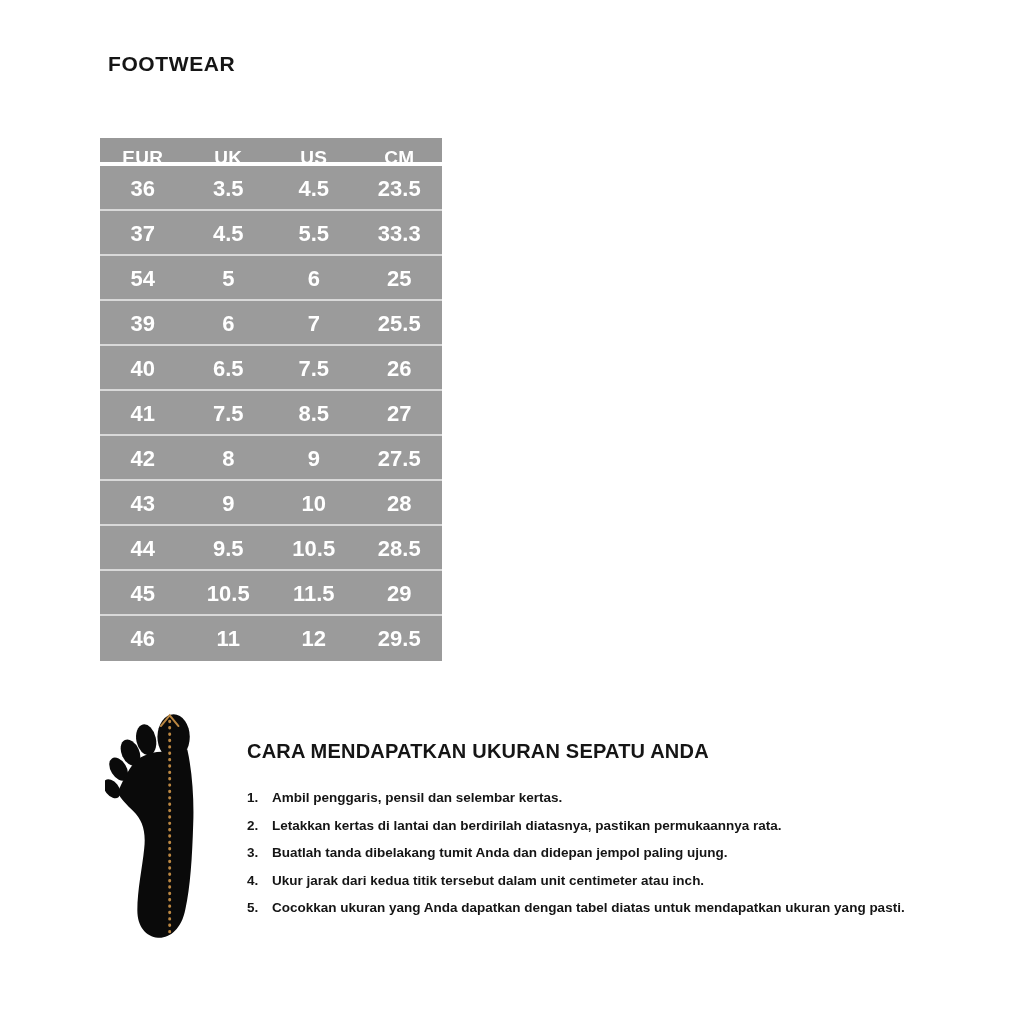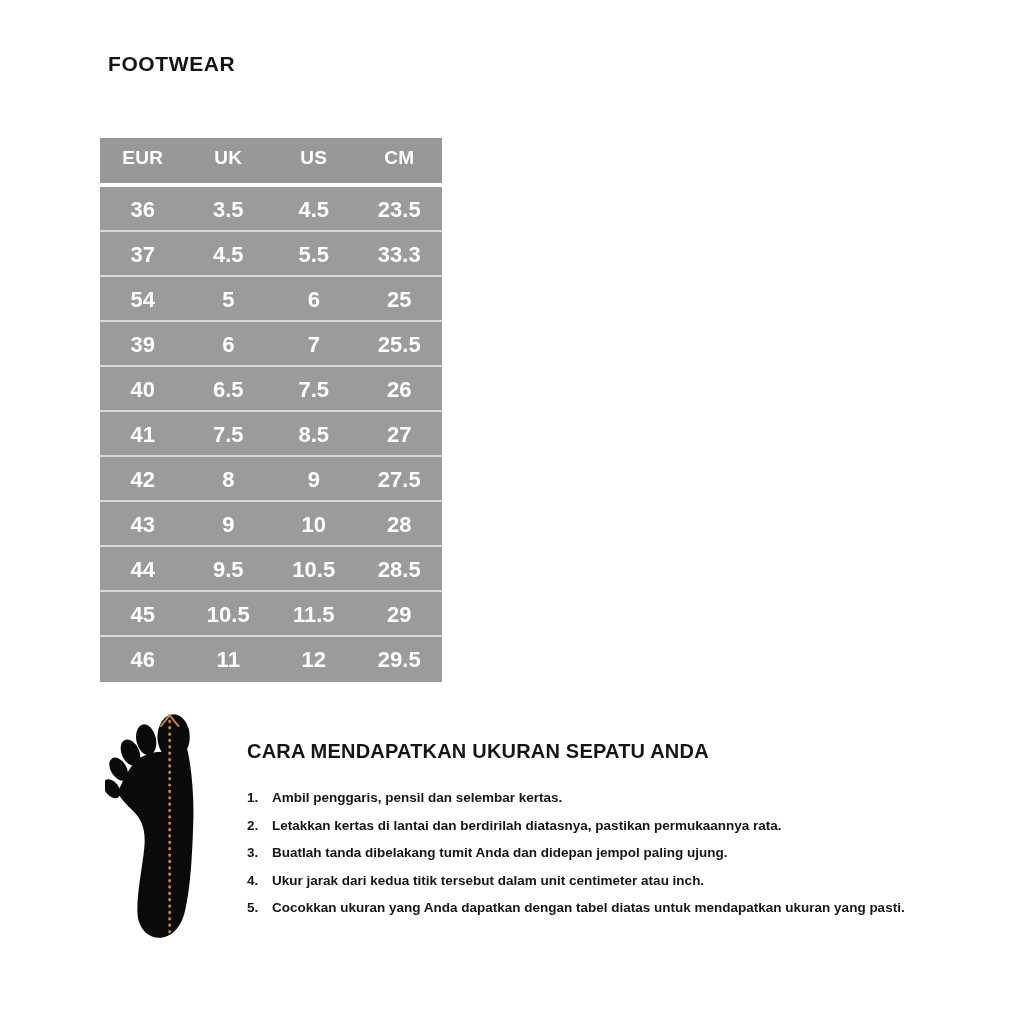--- a/index.html
+++ b/index.html
@@ -38,21 +38,21 @@
     color: var(--text-black);
   }
   .size-table {
     position: absolute;
     left: 100px;
     top: 138px;
     width: 342px;
   }
   .thead {
     display: flex;
-    height: 45px;
+    height: 24px;
     background: var(--header-gray);
     margin-bottom: 4px;
   }
   .thead .cell {
     flex: 1;
     text-align: center;
     line-height: 40px;
     color: var(--table-text);
     font-weight: bold;
     font-size: 19px;

